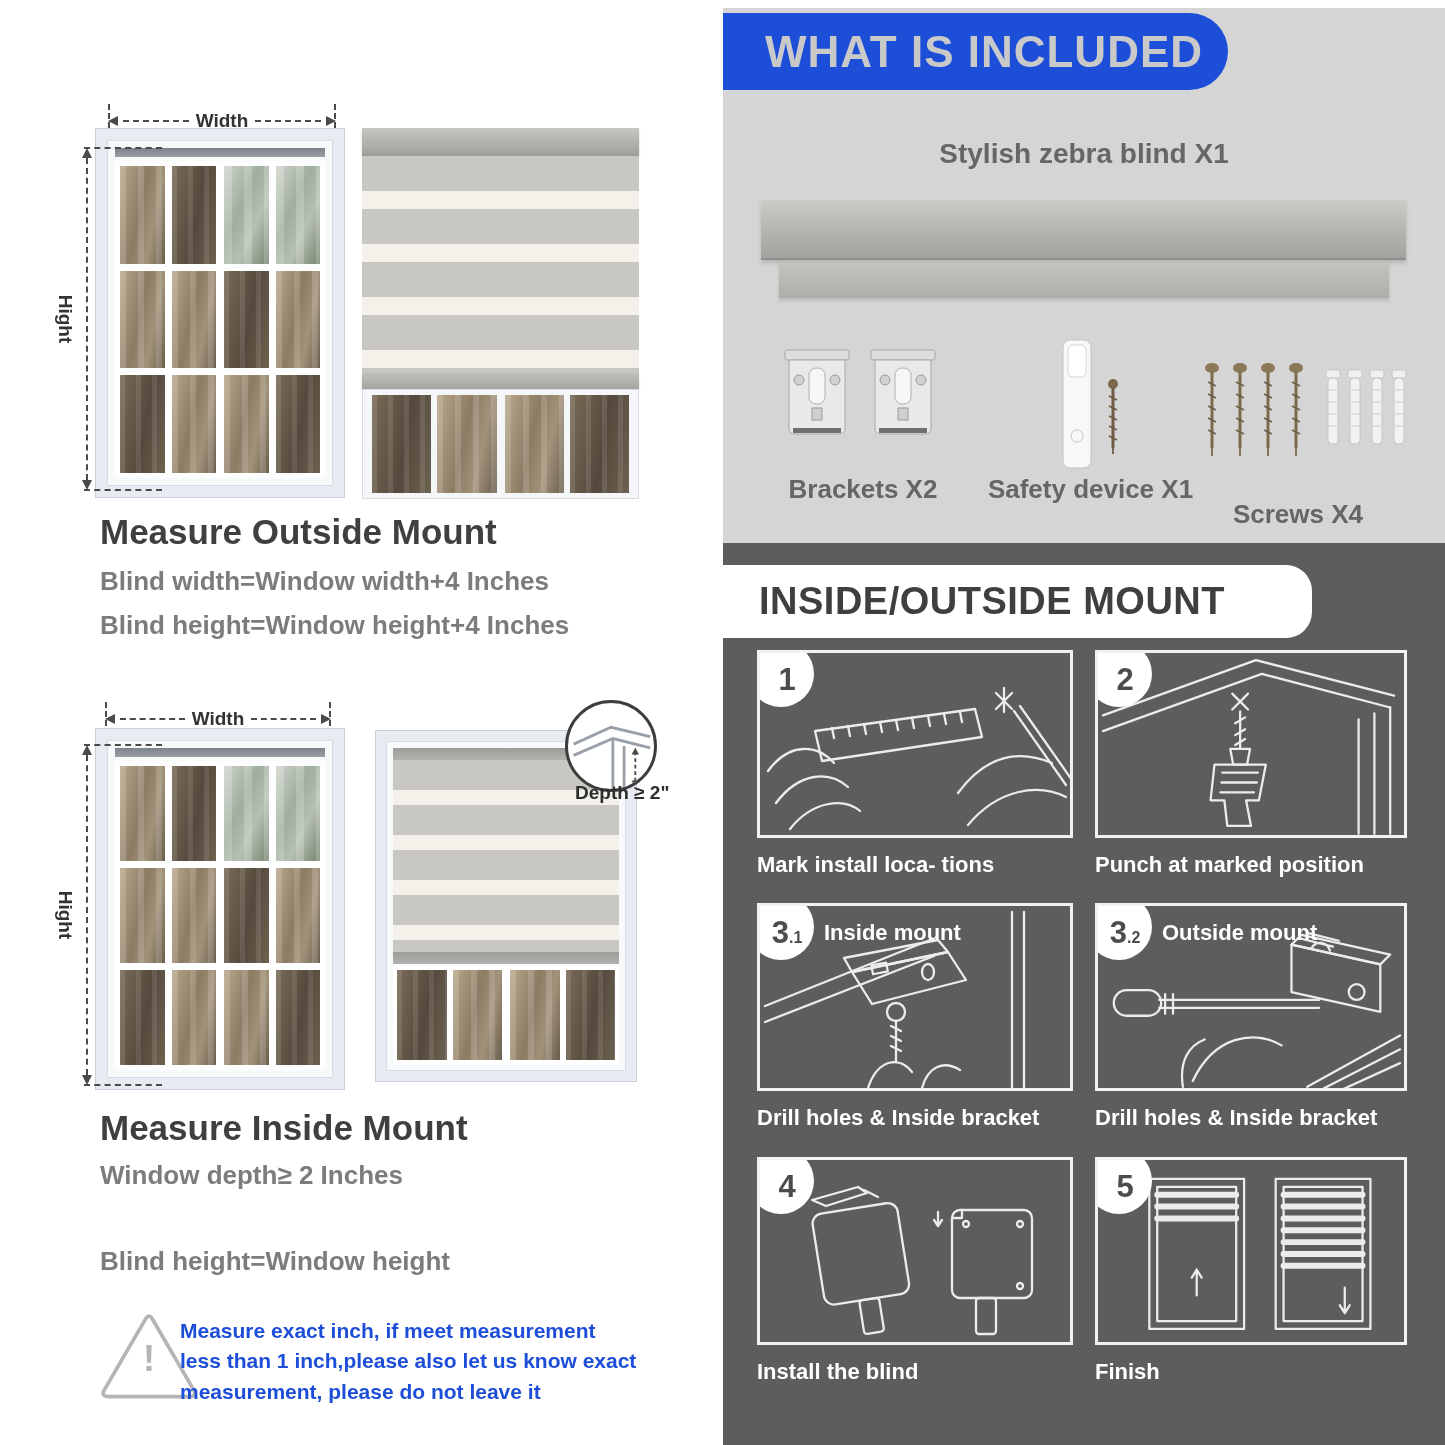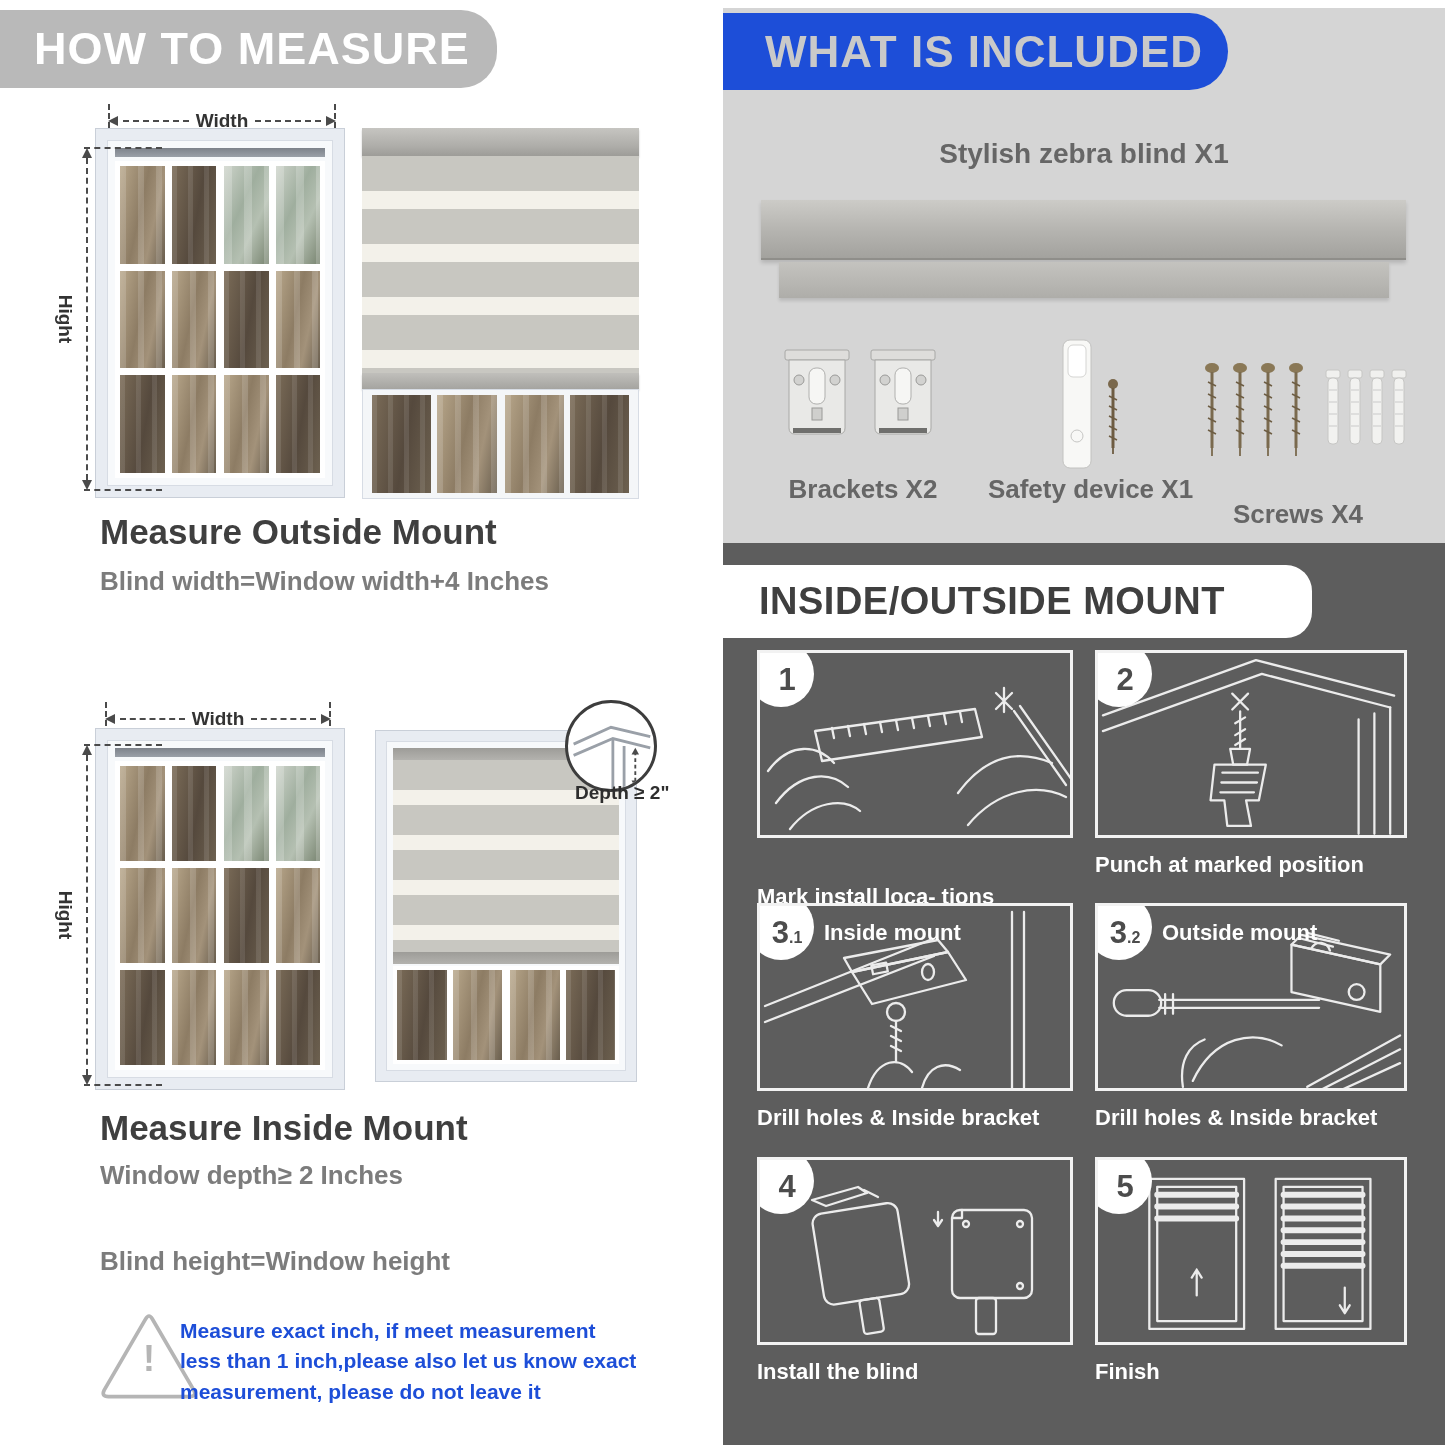--- a/index.html
+++ b/index.html
@@ -98,23 +98,20 @@
   .step-title { position:absolute; left:64px; top:14px; color:#fff; font-size:22px; font-weight:bold; }
   .caption { position:absolute; color:#fff; font-size:22px; font-weight:bold; }
   .art { position:absolute; inset:0; width:100%; height:100%; }
   .lineart { stroke:#ececec; stroke-width:2.3; fill:none; stroke-linecap:round; stroke-linejoin:round; }
 </style>
 </head>
 <body>
 
 <div id="page">
 
-  <div class="abs banner-left">
-    <span>HOW TO MEASURE</span>
-  </div>
 
   <div class="harrow" style="left:108px;top:112px;width:228px;">
     <div class="tick-v" style="left:0;"></div>
     <div class="tick-v" style="right:0;"></div>
     <div class="ah ah-left"></div>
     <div class="dash"></div>
     <span class="mlabel">Width</span>
     <div class="dash"></div>
     <div class="ah ah-right"></div>
   </div>
@@ -163,20 +160,21 @@
       </div>
       <div class="col">
         <i class="pane"></i>
           <i class="pane dark"></i>
       </div>
     </div>
   </div>
 
   <div class="abs sec-title" style="left:100px;top:512px;">Measure Outside Mount</div>
   <div class="abs sec-line" style="left:100px;top:566px;">Blind width=Window width+4 Inches</div>
+  <div class="abs sec-line" style="left:100px;top:610px;">Blind height=Window height+4 Inches</div>
 
   <div class="harrow" style="left:105px;top:710px;width:226px;">
     <div class="tick-v" style="left:0;"></div>
     <div class="tick-v" style="right:0;"></div>
     <div class="ah ah-left"></div>
     <div class="dash"></div>
     <span class="mlabel">Width</span>
     <div class="dash"></div>
     <div class="ah ah-right"></div>
   </div>
@@ -370,21 +368,21 @@
         <path d="M236,40 l16,16 M252,40 l-16,16 M244,35 v24"></path>
         <path d="M254,58 L306,132 M260,53 L312,127"></path>
         <path d="M8,118 C30,88 58,92 74,110 M16,150 C40,118 70,118 88,134 M30,176 C52,148 84,144 100,158"></path>
         <path d="M198,140 C226,102 258,96 292,110 M208,172 C238,136 278,130 306,144"></path>
       </svg>
       <div class="badge">
         <span>1</span>
         <span class="sub"></span>
       </div>
     </div>
-    <div class="caption" style="left:34px;top:309px;margin-top:32px;">Mark install loca- tions</div>
+    <div class="caption" style="left:34px;top:309px;">Mark install loca- tions</div>
 
     <div class="step-panel" style="left:372px;top:107px;width:312px;height:188px;">
       <svg class="art lineart" viewBox="0 0 310 182">
         <path d="M5,62 L160,6 M5,78 L166,20 M160,6 L300,42 M166,20 L296,54"></path>
         <path d="M296,54 L296,182 M280,60 L280,182 M264,66 L264,182"></path>
         <path d="M136,40 l16,16 M152,40 l-16,16"></path>
         <path d="M144,58 V96"></path>
         <path d="M139,70 l10,-6 M139,82 l10,-6 M139,92 l10,-6"></path>
         <path d="M134,96 h20 l-3,16 h-14 z"></path>
         <path d="M118,112 h52 l-7,36 h-13 l5,26 h-24 l-3,-26 h-14 z"></path>

